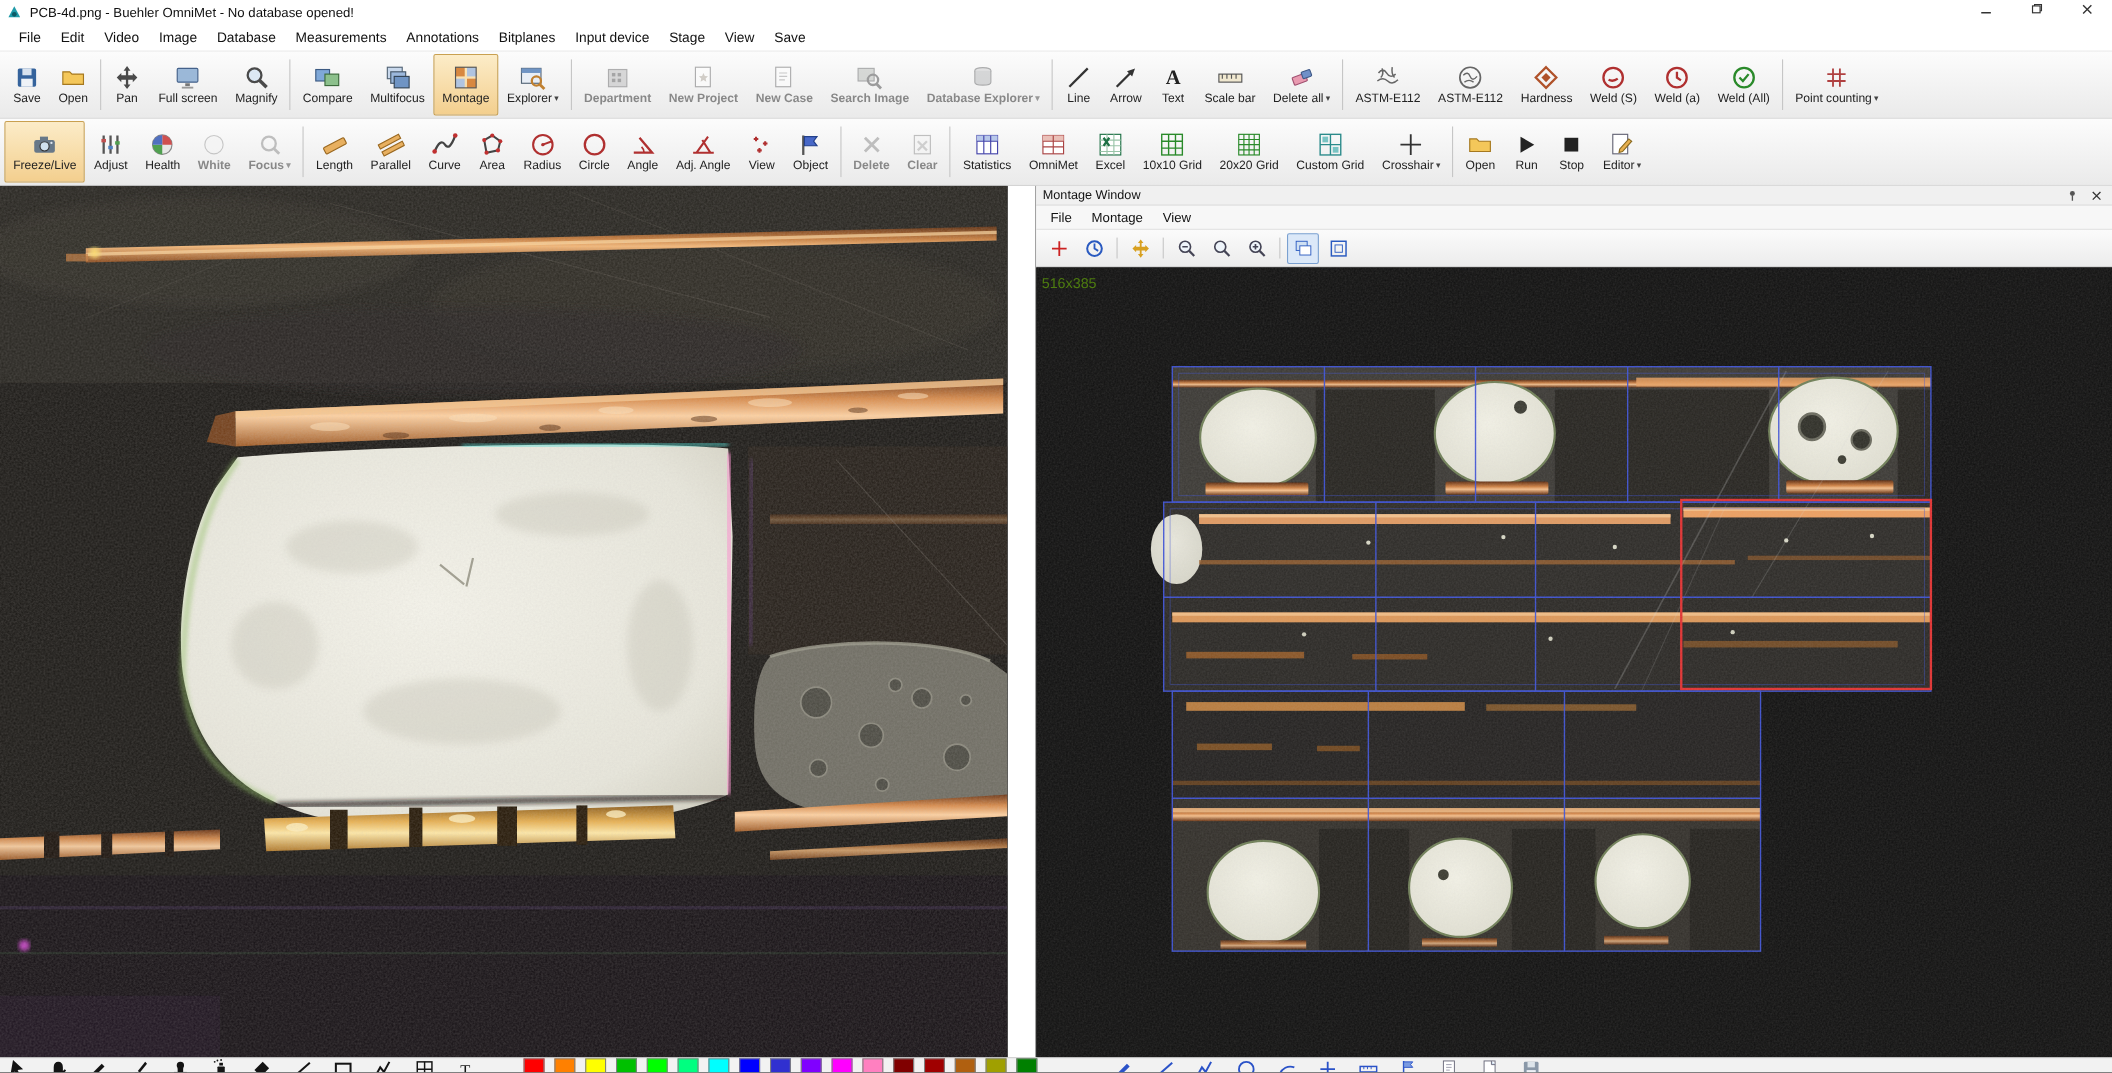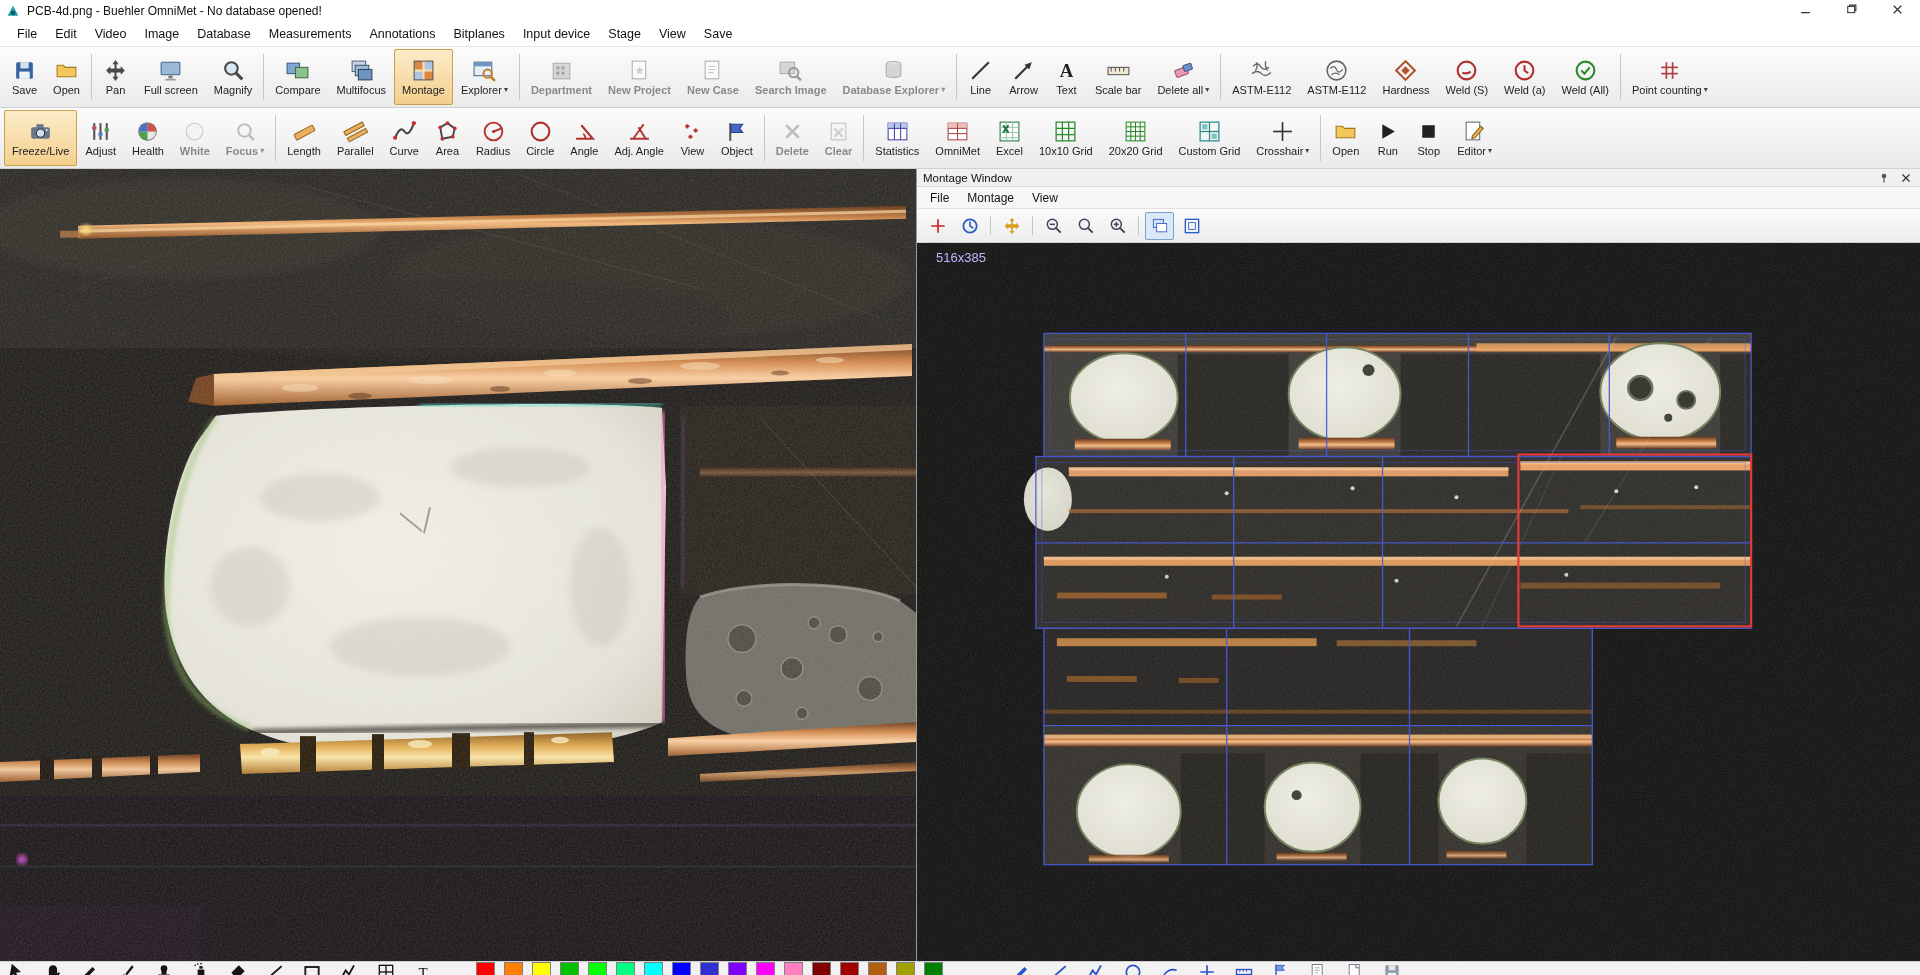--- a/index.html
+++ b/index.html
@@ -22,40 +22,40 @@
   .tb-btn{display:inline-flex;flex-direction:column;align-items:center;justify-content:center;height:52px;
           padding:1px 7px;border:1px solid transparent;border-radius:2px;font-size:11px;color:#222;flex:none;}
   .tb-btn .ic{width:25px;height:25px;display:block;}
   .tb-btn .ic svg{width:100%;height:100%;display:block;}
   .tb-btn .lbl{display:flex;align-items:flex-end;gap:2px;margin-top:1px;line-height:12px;}
   .tb-btn .dd{font-size:8px;color:#444;}
   .tb-btn.active{background:linear-gradient(#fcecc8,#f3cf8e);border-color:#c9a050;}
   .tb-btn.disabled{opacity:.5;filter:grayscale(.9);font-weight:bold;}
   .sep{align-self:stretch;width:1px;background:#c6c6c6;margin:7px 3px;flex:none;}
   
-  .main{flex:1;display:flex;min-height:0;}
+  .main{flex:1;display:flex;min-height:0;gap:25px;}
   .viewport{width:916px;flex:none;position:relative;background:#000;overflow:hidden;}
   .viewport svg{display:block;width:100%;height:100%;}
   .montage{flex:1;display:flex;flex-direction:column;border-left:1px solid #9a9a9a;min-width:0;background:#f0f0f0;}
   .m-title{height:17px;background:#f0f0f0;display:flex;align-items:center;font-size:11.5px;color:#111;
            padding:0 6px;border-bottom:1px solid #d8d8d8;flex:none;}
   .m-title .sp{margin-left:auto;display:flex;gap:6px;}
   .m-title .mbtn{width:16px;height:15px;display:flex;align-items:center;justify-content:center;}
   .m-title .mbtn svg{width:12px;height:12px;}
   .m-menu{height:21px;background:#f7f7f7;display:flex;align-items:center;font-size:12px;border-bottom:1px solid #e2e2e2;
           padding-left:4px;flex:none;}
   .m-menu .menu-item{padding:2px 9px;font-size:12px;}
   .m-toolbar{height:33px;background:linear-gradient(#fbfbfb,#ececec);display:flex;align-items:center;
              padding:0 6px;gap:3px;border-bottom:1px solid #cfcfcf;flex:none;}
   .m-tool{width:27px;height:26px;display:flex;align-items:center;justify-content:center;border:1px solid transparent;border-radius:2px;flex:none;}
   .m-tool svg{width:20px;height:20px;display:block;}
   .m-tool.active{background:#dbe8f8;border-color:#7aa0d0;}
   .m-content{flex:1;position:relative;background:#121212;overflow:hidden;}
   .m-content > svg{position:absolute;left:0;top:0;width:100%;height:100%;}
-  .size-label{position:absolute;top:7px;left:19px;color:#c4b5fd;font-size:13px;z-index:2;}
+  .size-label{position:absolute;top:7px;left:5px;color:#4d7c0f;font-size:13px;z-index:2;}
   
   .bottombar{height:13px;background:#f2f2f2;border-top:1px solid #cfcfcf;display:flex;align-items:flex-start;
              overflow:hidden;padding-left:6px;flex:none;}
   .bb-sec{display:flex;align-items:flex-start;}
   .bb-ic{width:20px;height:20px;margin-right:17px;flex:none;}
   .bb-ic svg{width:100%;height:100%;display:block;}
   .swatches{display:flex;margin-left:26px;}
   .swatch{width:19px;height:19px;margin-right:9px;border:1px solid #808080;flex:none;box-sizing:border-box;}
   .bb-right{margin-left:60px;display:flex;}
 </style>

